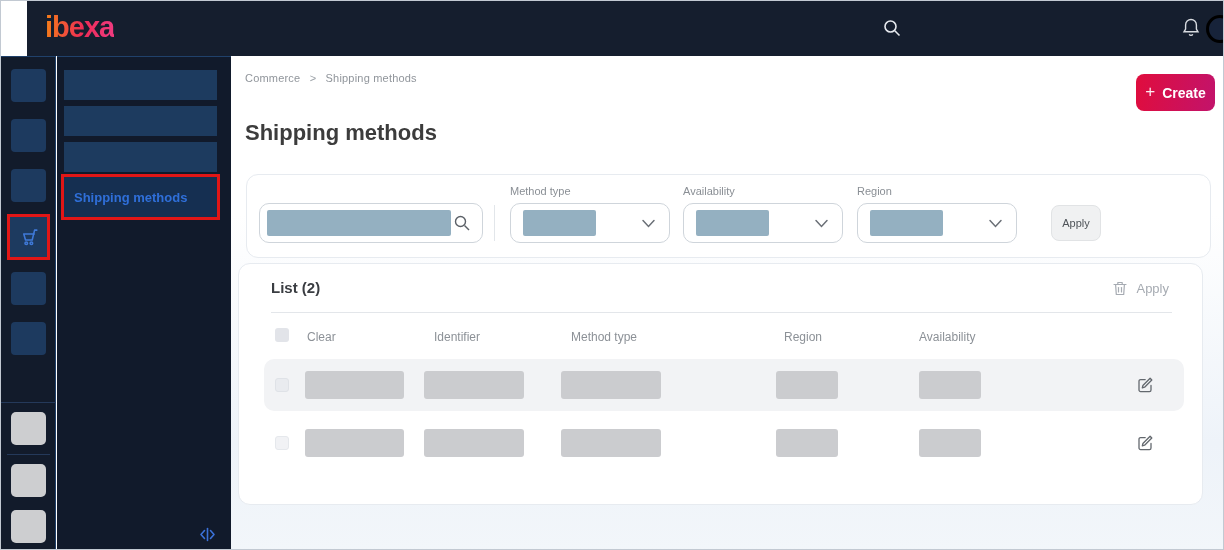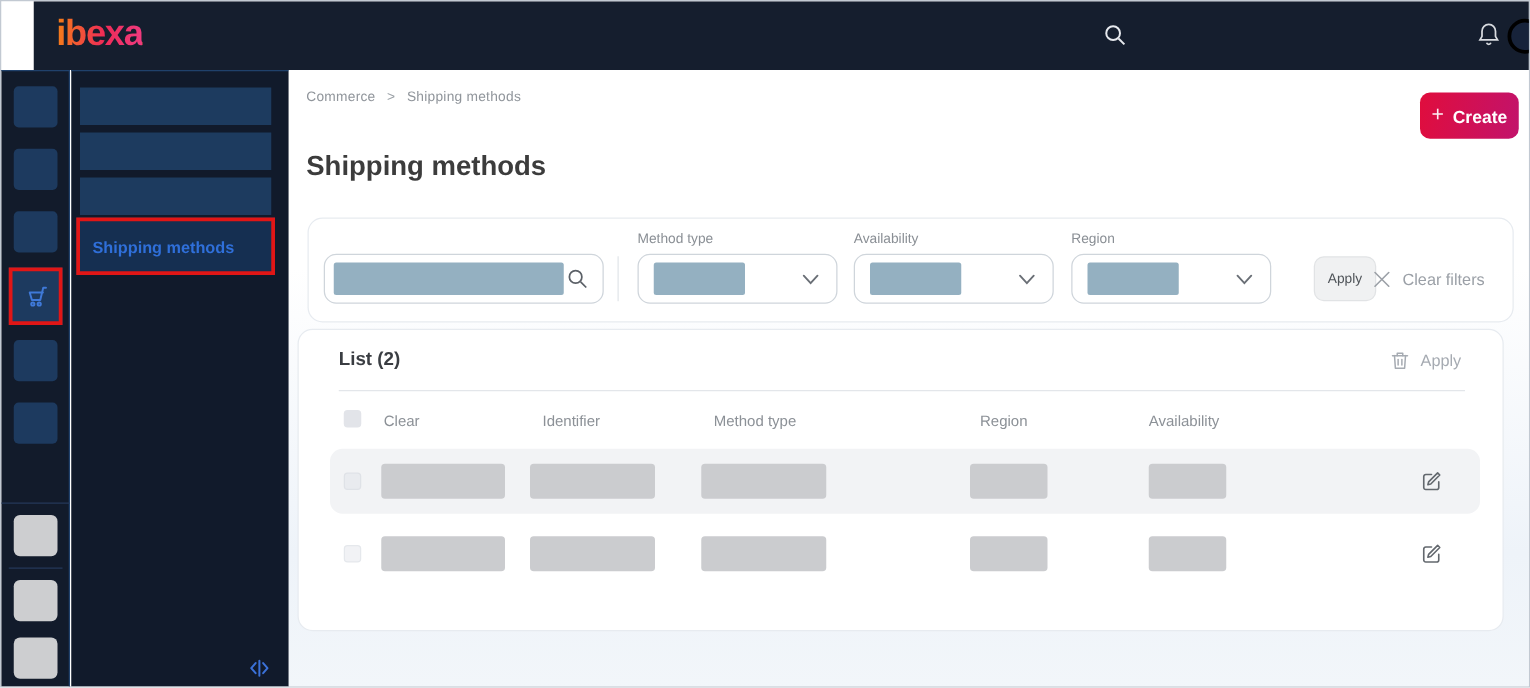--- a/index.html
+++ b/index.html
@@ -196,27 +196,20 @@
 
       <span class="f-label" style="left:610px">Region</span>
       <div class="f-select" style="left:610px">
         <div class="redact"></div>
         <svg viewBox="0 0 15 13" fill="none" stroke="currentColor" stroke-width="1.5" stroke-linecap="round">
           <polyline points="2,3.5 7.5,9.5 13,3.5"></polyline>
         </svg>
       </div>
 
       <button class="apply-btn">Apply</button>
-      <div class="clear-btn">
-        <svg viewBox="0 0 15 15" fill="none" stroke="currentColor" stroke-width="1.3" stroke-linecap="round">
-          <line x1="2" y1="2" x2="13" y2="13"></line>
-            <line x1="13" y1="2" x2="2" y2="13"></line>
-        </svg>
-        <span>Clear filters</span>
-      </div>
     </section>
 
     <section class="card list-card">
       <div class="list-title">List (2)</div>
       <div class="delete-btn">
         <svg viewBox="0 0 16 17" fill="none" stroke="currentColor" stroke-width="1.2" stroke-linecap="round" stroke-linejoin="round">
           <line x1="2" y1="4.5" x2="14" y2="4.5"></line>
             <path d="M5.8 4.5 V2.5 h4.4 v2"></path>
           <path d="M3.6 4.5 l.7 10 h7.4 l.7 -10"></path>
             <line x1="6.5" y1="7.5" x2="6.5" y2="12"></line>

